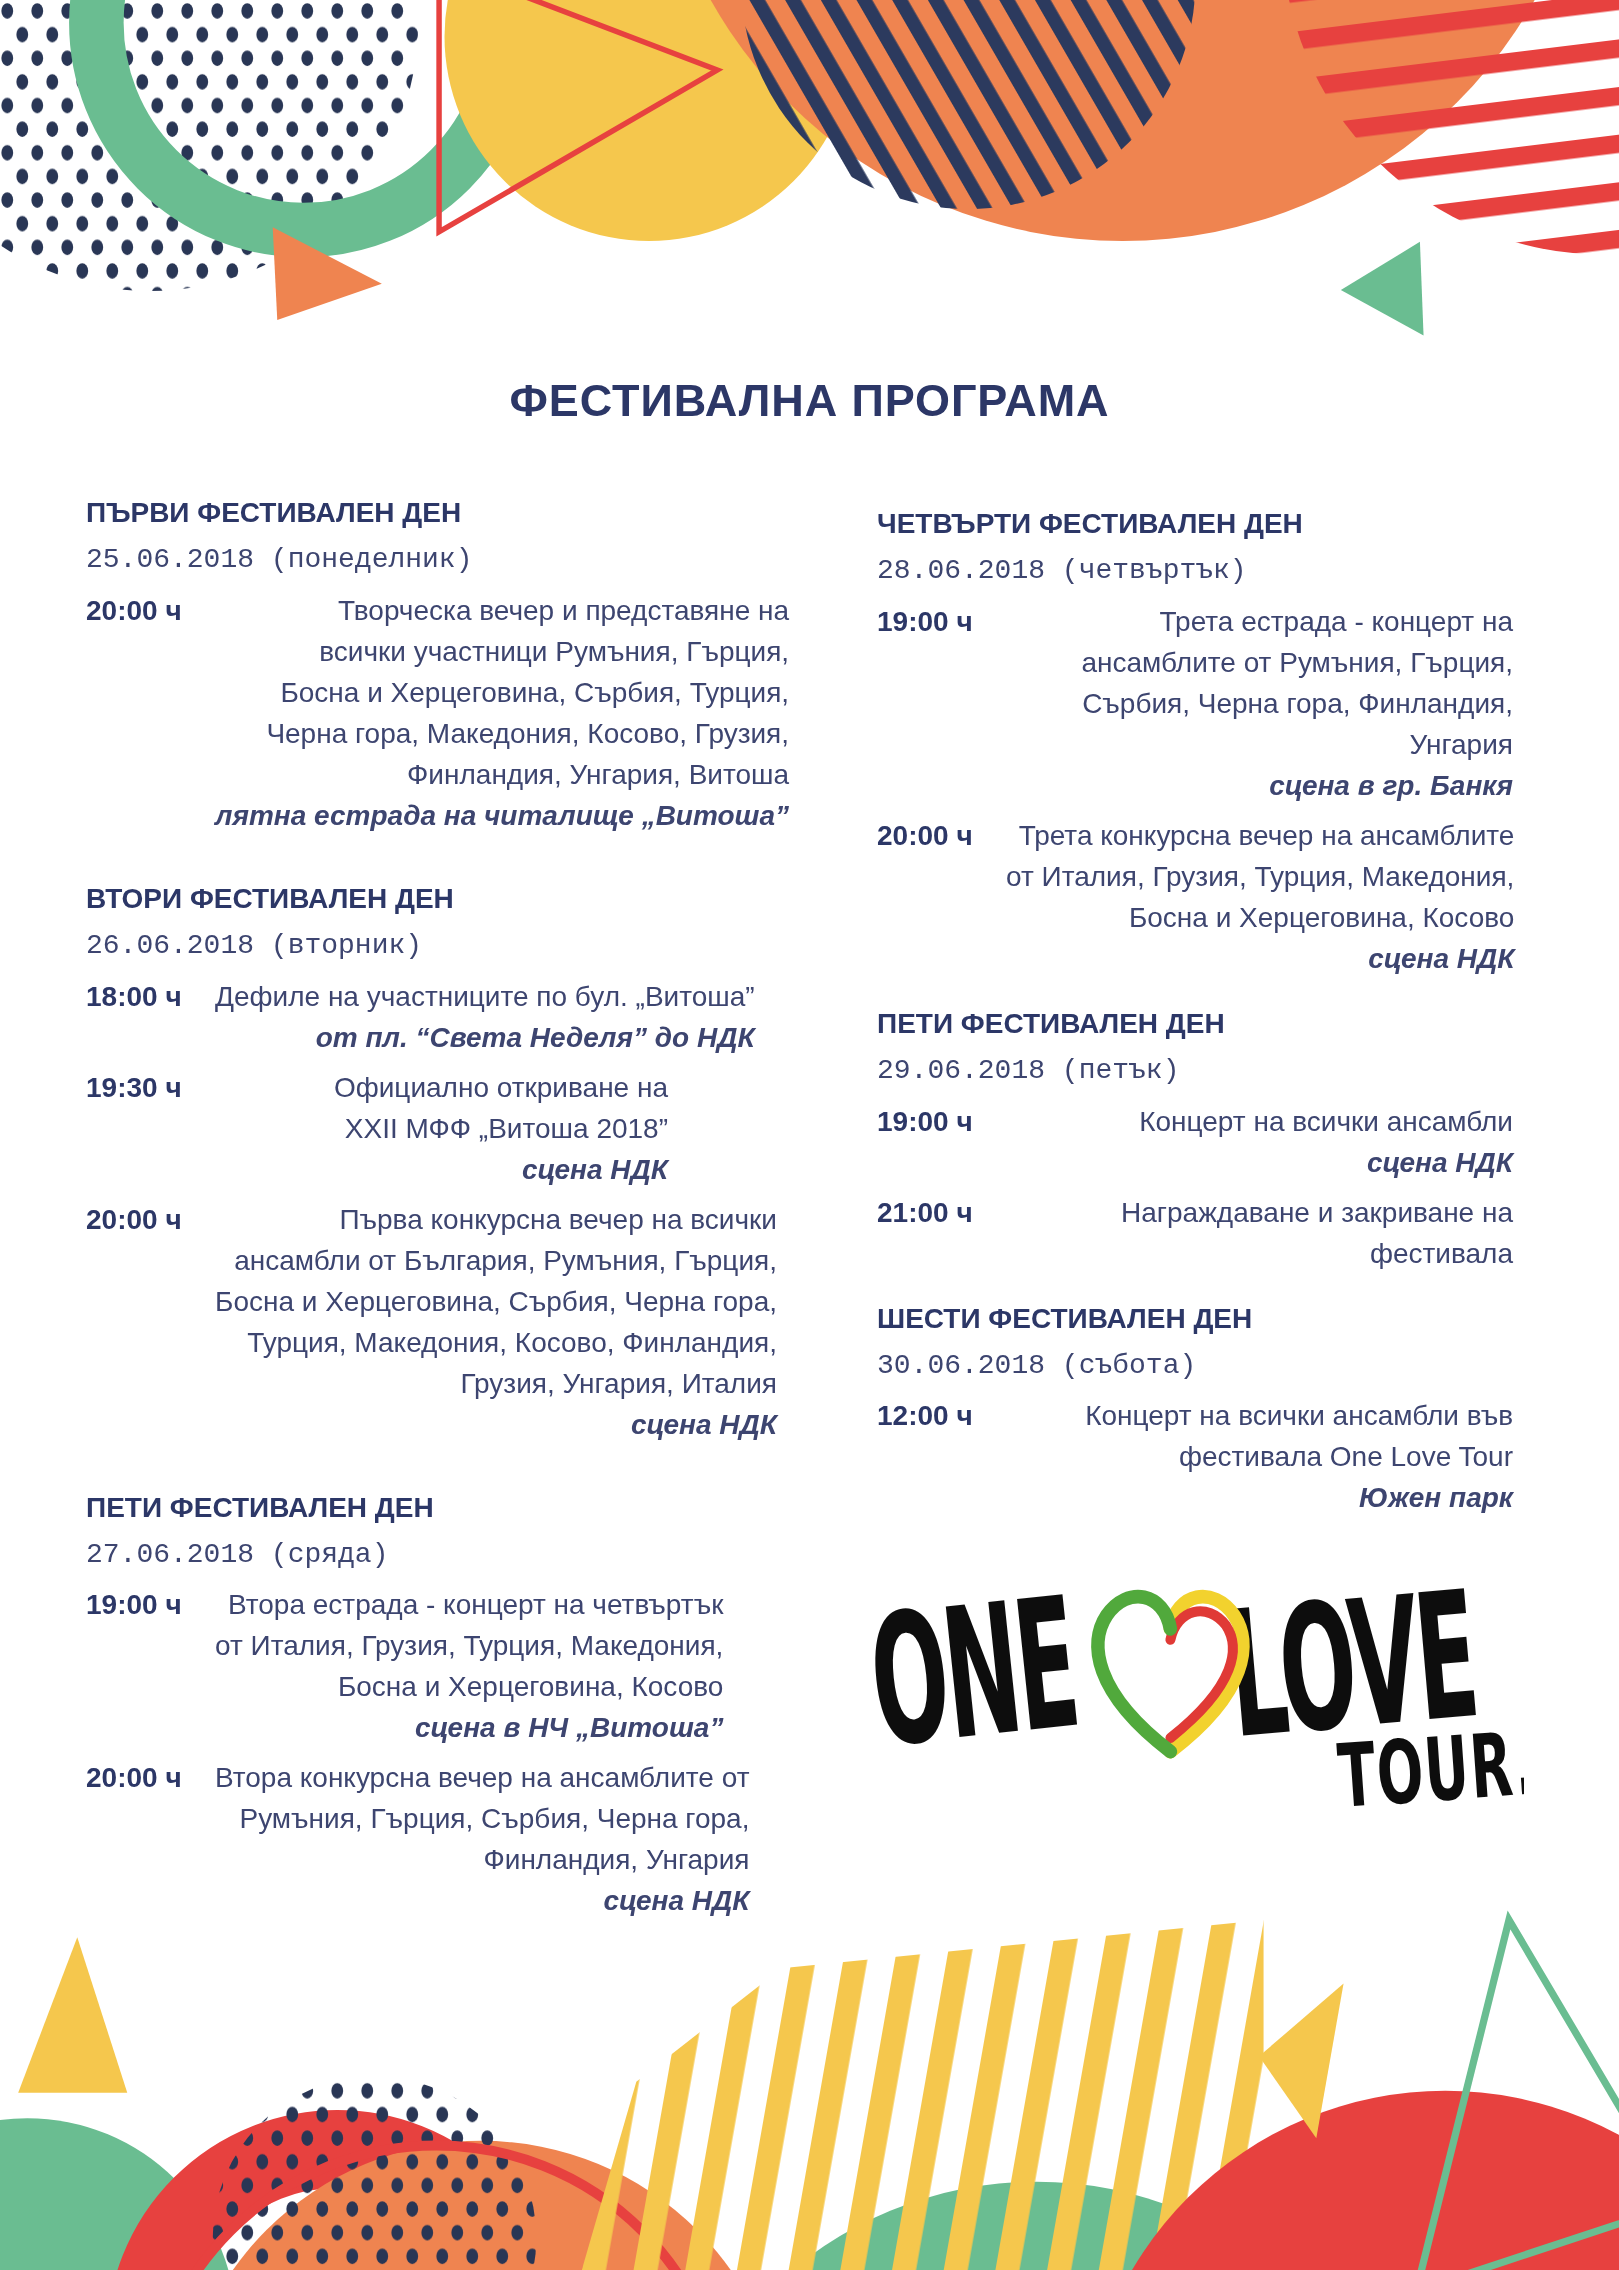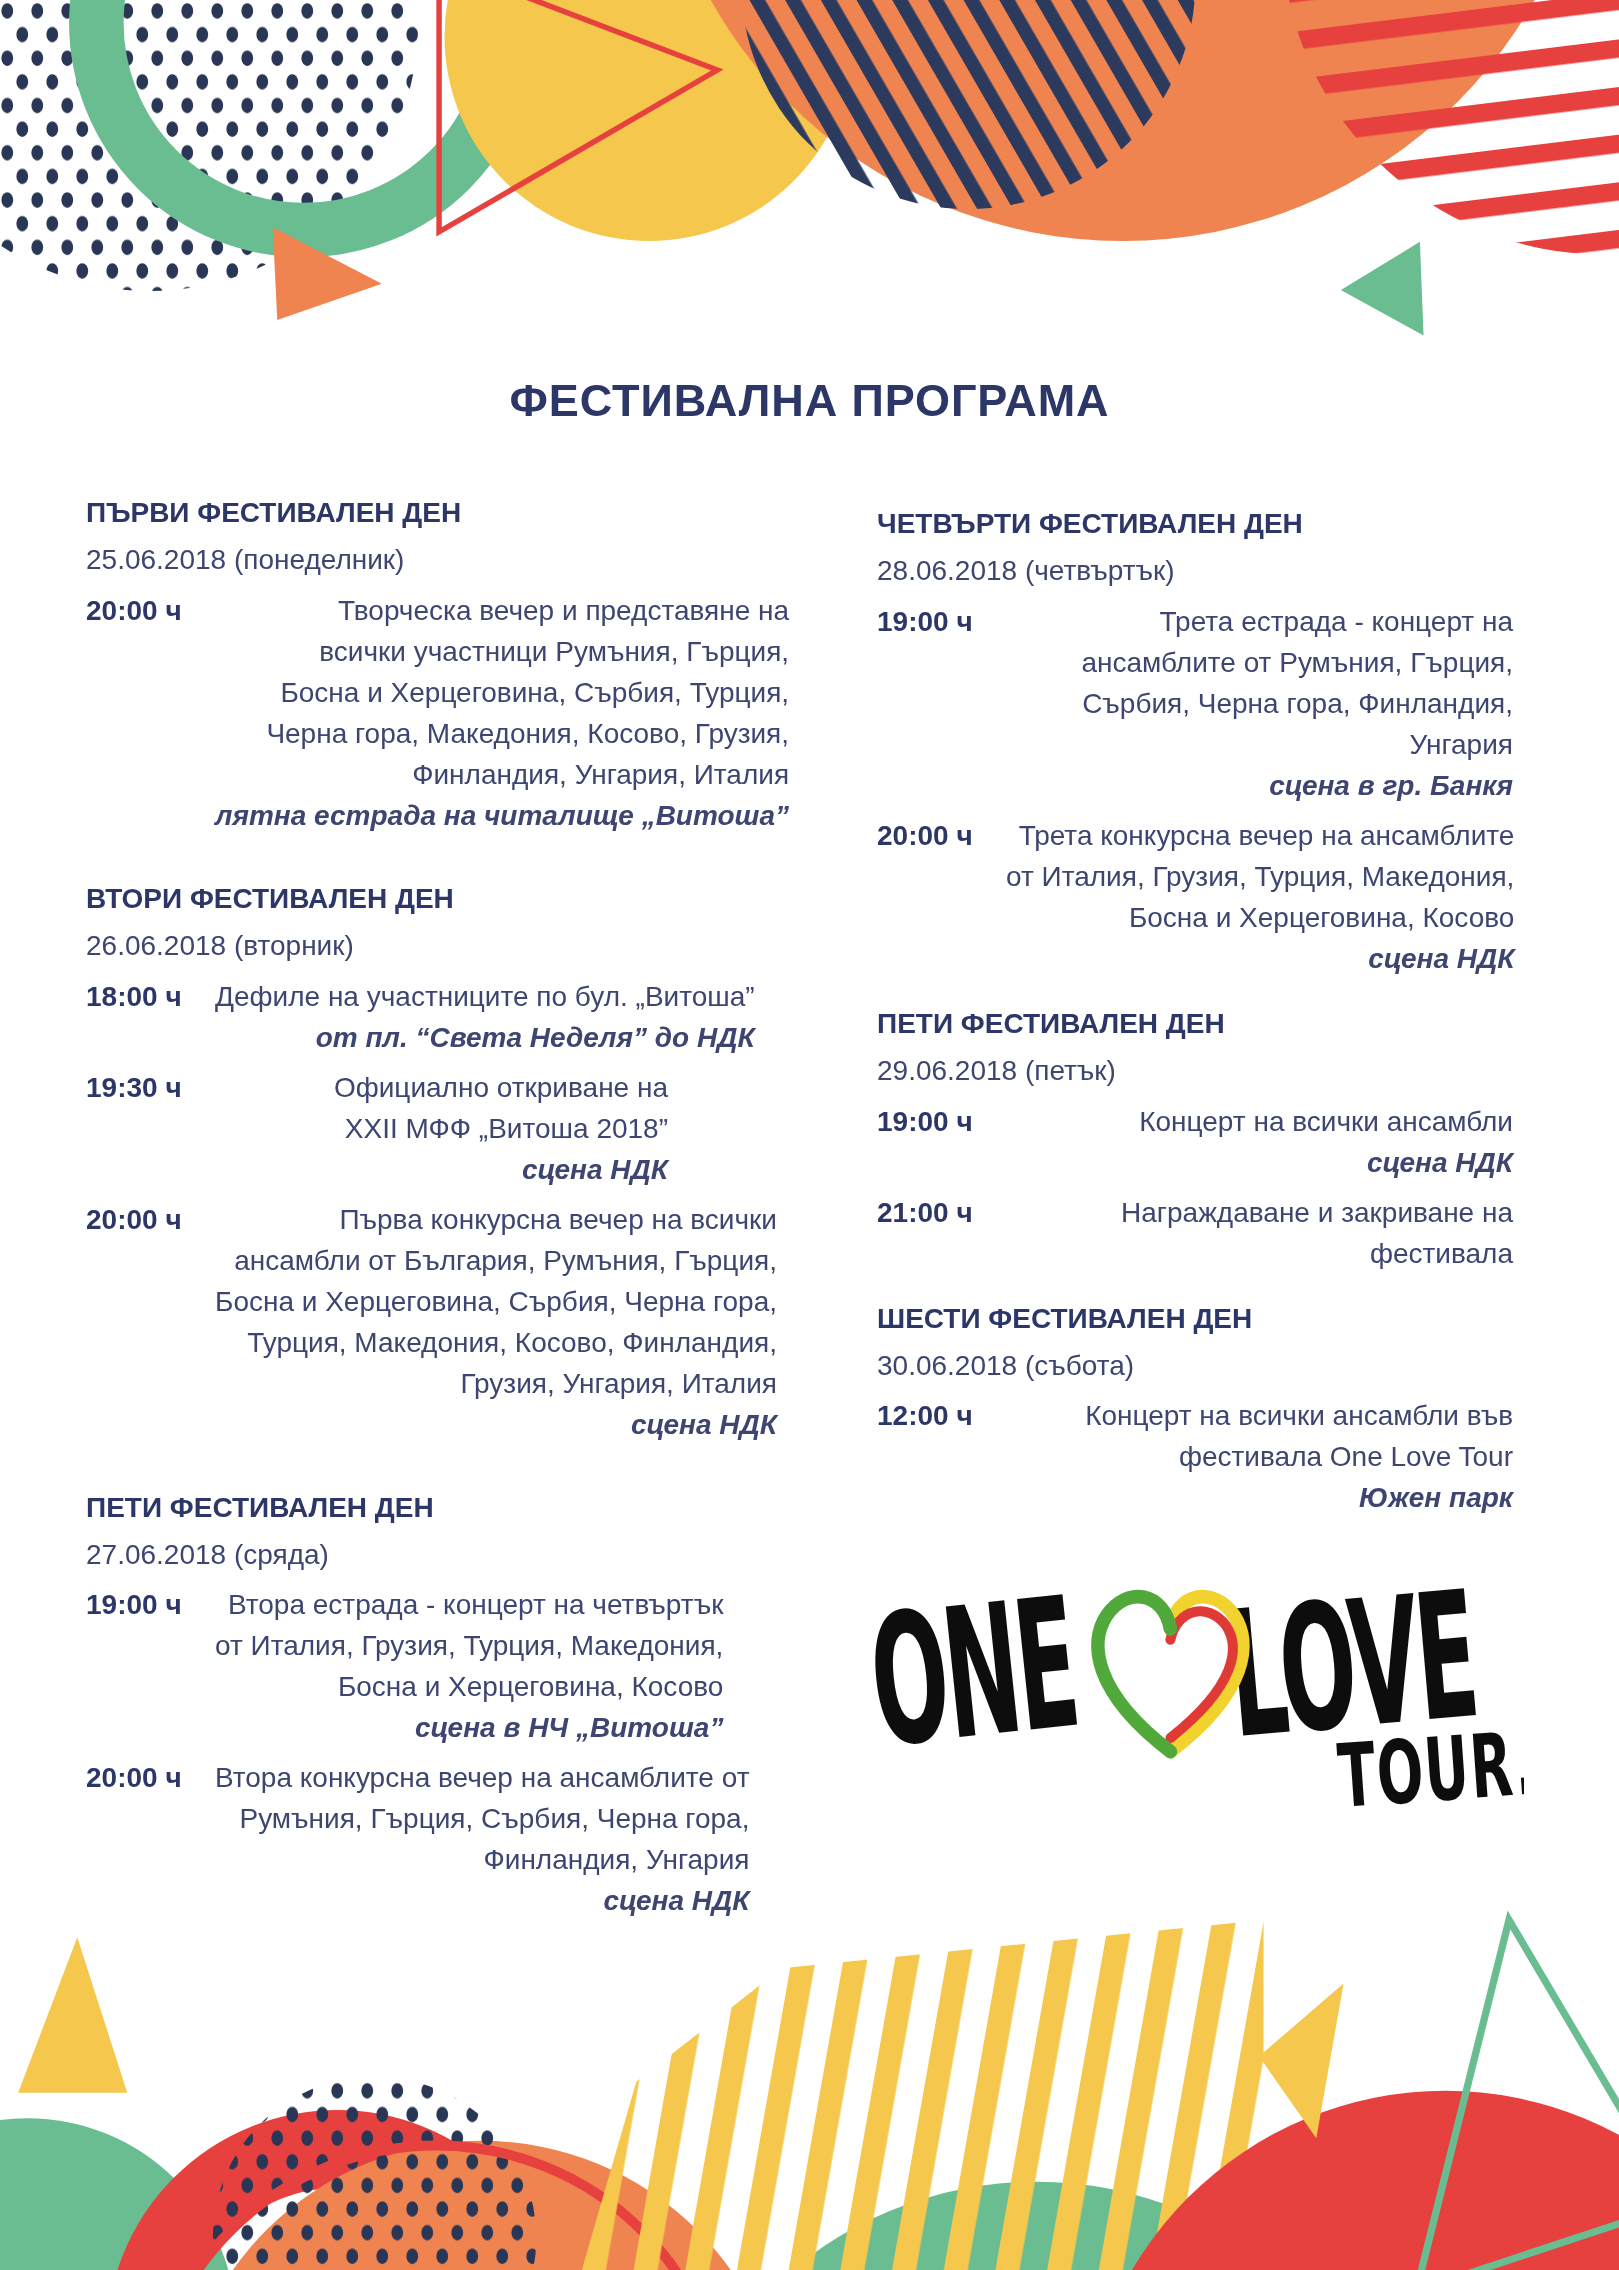--- a/index.html
+++ b/index.html
@@ -19,21 +19,21 @@
     position:absolute;left:0;top:375px;width:100%;
     text-align:center;font-size:45px;font-weight:bold;color:var(--navy-head);
     letter-spacing:0.9px;
   }
   .column{position:absolute;}
   .col-left{left:86px;top:495px;width:582px;}
   .col-right{left:877px;top:506px;width:636px;}
   .day{margin-bottom:45px;}
   .col-right .day{margin-bottom:27px;}
   .day-title{font-size:28px;font-weight:bold;color:var(--navy-head);line-height:36px;margin-bottom:11px;white-space:nowrap;}
-  .day-date{font-size:28px;color:var(--navy-text);line-height:36px;margin-bottom:11.8px;white-space:nowrap;}
+  .day-date{font-size:28px;color:var(--navy-text);line-height:36px;margin-bottom:11.8px;white-space:nowrap;font-family:Liberation Mono, monospace;}
   .event{display:flex;align-items:flex-start;}
   .event + .event{margin-top:9px;}
   .event-time{flex:0 0 129px;font-size:28px;font-weight:bold;color:var(--navy-head);line-height:41px;white-space:nowrap;}
   .event-body{flex:1 1 auto;text-align:right;}
   .event-line{font-size:28px;color:var(--navy-text);line-height:41px;white-space:nowrap;}
   .event-venue{font-size:28px;font-style:italic;color:var(--navy-text);line-height:41px;white-space:nowrap;font-weight:bold;}
   .event-venue:empty{display:none;}
   .logo{position:absolute;left:875px;top:1556px;width:649px;height:264px;}
 </style>
 </head>
@@ -92,21 +92,21 @@
     <section class="day">
       <div class="day-title">ПЪРВИ ФЕСТИВАЛЕН ДЕН</div>
       <div class="day-date">25.06.2018 (понеделник)</div>
       <div class="event">
         <div class="event-time">20:00 ч</div>
         <div class="event-body">
           <div class="event-line">Творческа вечер и представяне на</div>
           <div class="event-line">всички участници Румъния, Гърция,</div>
           <div class="event-line">Босна и Херцеговина, Сърбия, Турция,</div>
           <div class="event-line">Черна гора, Македония, Косово, Грузия,</div>
-          <div class="event-line">Финландия, Унгария, Италия</div>
+          <div class="event-line">Финландия, Унгария, Витоша</div>
           <div class="event-venue">лятна естрада на читалище „Витоша”</div>
         </div>
       </div>
     </section>
 
     <section class="day">
       <div class="day-title">ВТОРИ ФЕСТИВАЛЕН ДЕН</div>
       <div class="day-date">26.06.2018 (вторник)</div>
       <div class="event">
         <div class="event-time">18:00 ч</div>

